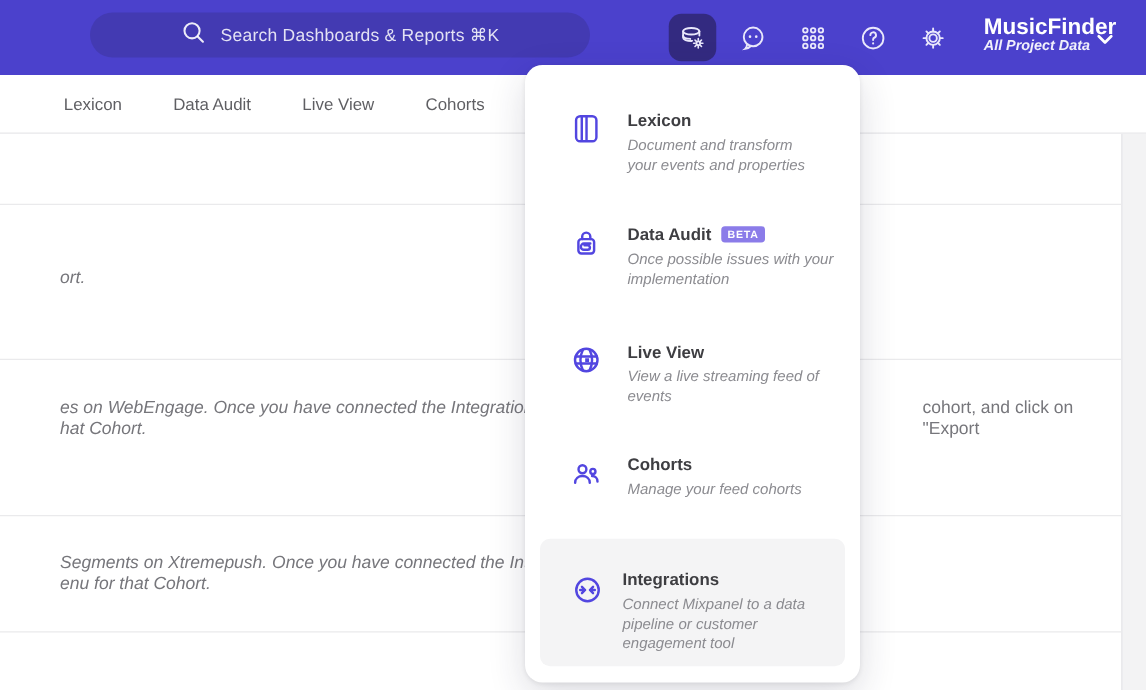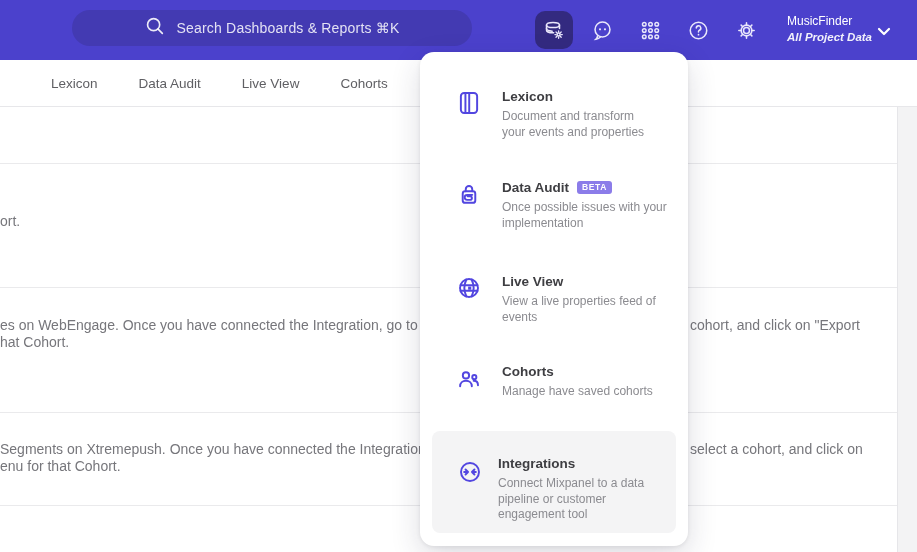--- a/index.html
+++ b/index.html
@@ -1,57 +1,57 @@
 <!DOCTYPE html>
 <html><head>
 <meta charset="utf-8">
 <style>
   * { margin:0; padding:0; box-sizing:border-box; }
   body { background:#ddd; }
   #app {
     position:relative; width:917px; height:552px; overflow:hidden;
     background:#ffffff; font-family:"Liberation Sans", sans-serif;
   }
-  .ml { white-space:pre-line; }
+  .ml { white-space:pre-line;font-style:italic; }
 
   
   .header { position:absolute; left:0; top:0; width:917px; height:60px; background:#4b41cc; z-index:20; }
   .search-pill {
     position:absolute; left:72px; top:10px; width:400px; height:36px;
     background:#433ab2; border-radius:18px; display:flex; align-items:center; justify-content:center;
     cursor:pointer;
   }
   .search-pill .ph { color:rgba(255,255,255,0.85); font-size:14px; margin-left:10px; letter-spacing:0.2px; }
   .hicon {
     position:absolute; top:11px; width:38px; height:38px; border-radius:10px;
     display:flex; align-items:center; justify-content:center; cursor:pointer;
   }
   .hicon.active { background:#332a80; }
   .hicon svg { display:block; }
   .proj { position:absolute; left:787px; top:13px; cursor:pointer; }
-  .proj .pname { color:#ffffff; font-size:12px; font-weight:normal; line-height:17px; }
+  .proj .pname { color:#ffffff; font-size:18px; font-weight:bold; line-height:17px; }
   .proj .pscope { color:rgba(255,255,255,0.92); font-size:11.5px; font-weight:bold; line-height:15px;font-style:italic; }
   .chev { position:absolute; left:876px; top:24px; cursor:pointer; }
 
   
   .tabbar { position:absolute; left:0; top:60px; width:917px; height:47px; background:#fff;
             border-bottom:1px solid #e7e7ea; display:flex; align-items:center; z-index:4; }
   .tab { font-size:13.5px; color:#5f5f63; cursor:pointer; }
   .tab-lexicon { margin-left:51px; }
   .tab-dataaudit { margin-left:41px; }
   .tab-liveview { margin-left:41px; }
   .tab-cohorts { margin-left:41px; }
   .tab-indicator { position:absolute; left:410px; top:43px; width:11px; height:5px; background:#3f36d6; z-index:5; }
 
   
   .content { position:absolute; left:0; top:107px; width:897px; height:445px; background:#fff; z-index:1; }
   .gutter { position:absolute; left:897px; top:107px; width:20px; height:445px; background:#f3f3f4;
             border-left:1px solid #e6e6e9; z-index:1; }
   .divider { position:absolute; left:0; width:897px; height:1px; background:#eaeaec; }
-  .rowtext { position:absolute; font-size:14px; line-height:16.5px; color:#76767b; white-space:pre-line; }
+  .rowtext { position:absolute; font-size:14px; line-height:16.5px; color:#76767b; white-space:pre-line;padding-left:48px; }
   .rt-a  { left:0px;   top:106px; width:430px; }
   .rt-b1 { left:0px;   top:210px; width:690px; white-space:pre; overflow:hidden; }
   .rt-b2 { left:690px; top:210px; width:210px; }
   .rt-c1 { left:0px;   top:334px; width:690px; white-space:pre; overflow:hidden; }
   .rt-c2 { left:690px; top:334px; width:210px; }
 
   
   .menu {
     position:absolute; left:420px; top:52px; width:268px; height:494px;
     background:#ffffff; border-radius:14px; z-index:30;
@@ -79,21 +79,20 @@
 
 <div id="app">
 
   <div class="content">
     <div class="rowtext ml rt-a">ort.</div>
     <div class="rowtext ml rt-b1">es on WebEngage. Once you have connected the Integration, go to the
 hat Cohort.</div>
     <div class="rowtext rt-b2">cohort, and click on "Export</div>
     <div class="rowtext ml rt-c1">Segments on Xtremepush. Once you have connected the Integration,
 enu for that Cohort.</div>
-    <div class="rowtext rt-c2">select a cohort, and click on</div>
 
     <div class="divider" style="top:56px"></div>
     <div class="divider" style="top:180px"></div>
     <div class="divider" style="top:305px"></div>
     <div class="divider" style="top:398px"></div>
   </div>
   <div class="gutter"></div>
 
   <div class="tabbar">
     <div class="tab tab-lexicon">Lexicon</div>
@@ -218,39 +217,39 @@
           <circle cx="12" cy="12" r="8.3"></circle>
           <path d="M4.2 9.4 H19.8 M4.2 14.6 H19.8"></path>
           <path d="M9.6 4.2 c-2.4 4.9-2.4 10.7 0 15.6 M14.4 4.2 c2.4 4.9 2.4 10.7 0 15.6"></path>
           <rect x="11.2" y="10.7" width="2.9" height="2.9" fill="#5246e0" stroke="none"></rect>
         </svg>
       </div>
       <div class="mtext">
         <div class="mtitle-row">
             <span class="mtitle">Live View</span>
           </div>
-        <div class="mdesc ml">View a live properties feed of
+        <div class="mdesc ml">View a live streaming feed of
 events</div>
       </div>
     </div>
 
     <div class="mi mi-4">
       <div class="micon">
         <svg width="26" height="26" viewBox="0 0 24 24" fill="none" stroke="#5246e0" stroke-width="1.8" stroke-linecap="round">
           <circle cx="9.2" cy="9.6" r="2.9"></circle>
           <path d="M3.8 19.6 c0-3.1 2.4-5 5.4-5 s5.4 1.9 5.4 5"></path>
           <circle cx="16.9" cy="11.2" r="1.9"></circle>
           <path d="M16.3 14.6 c2.4 0 4 1.6 4 4"></path>
         </svg>
       </div>
       <div class="mtext">
         <div class="mtitle-row">
             <span class="mtitle">Cohorts</span>
           </div>
-        <div class="mdesc ml">Manage have saved cohorts</div>
+        <div class="mdesc ml">Manage your feed cohorts</div>
       </div>
     </div>
 
     <div class="mi-hl">
       <div class="micon">
         <svg width="26" height="26" viewBox="0 0 24 24" fill="none" stroke="#5246e0" stroke-width="1.8" stroke-linecap="round" stroke-linejoin="round">
           <circle cx="12" cy="12" r="8.3"></circle>
           <path d="M6.6 12 h3.6 M10.2 12 l-2.3 -2.3 M10.2 12 l-2.3 2.3"></path>
           <path d="M17.4 12 h-3.6 M13.8 12 l2.3 -2.3 M13.8 12 l2.3 2.3"></path>
         </svg>

